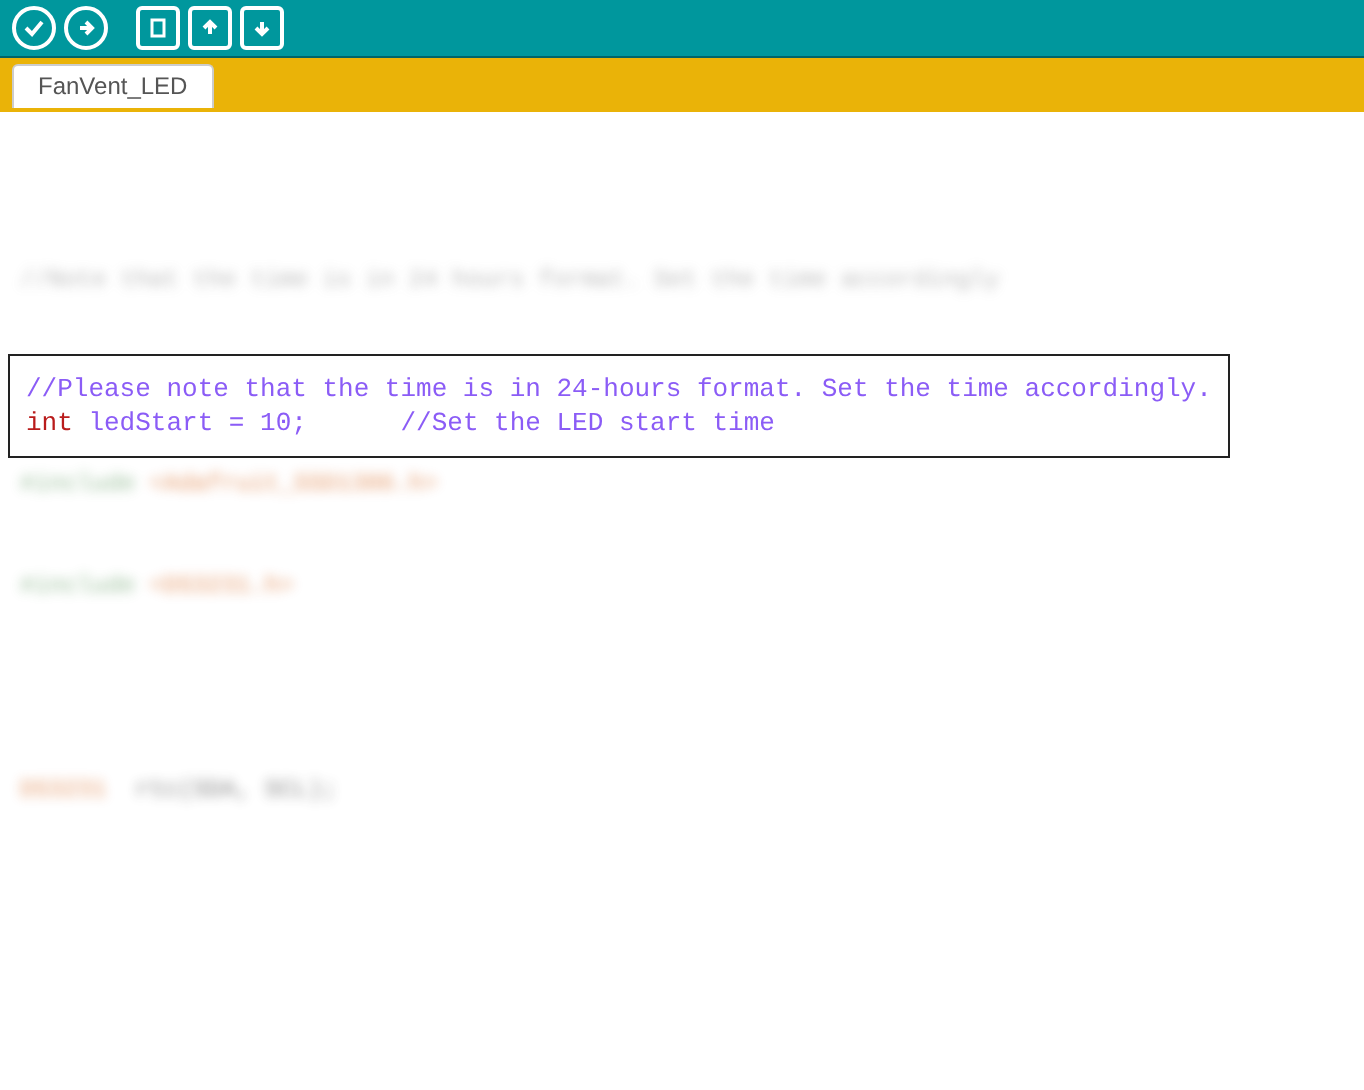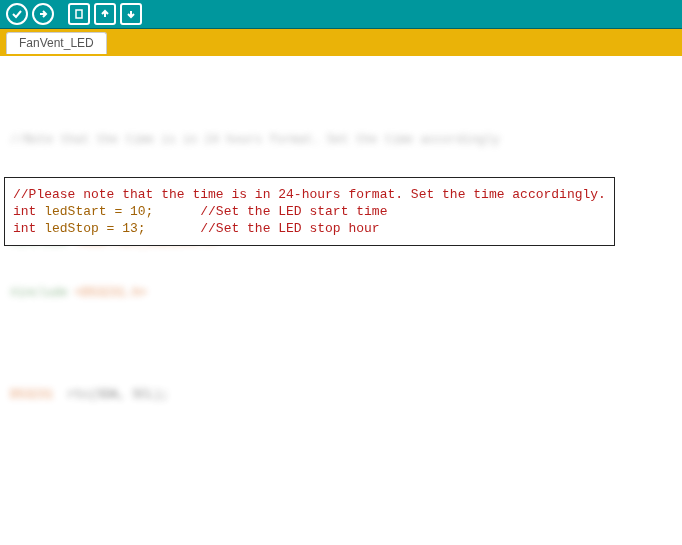--- a/index.html
+++ b/index.html
@@ -72,22 +72,22 @@
     left: 4px;
     top: 177px;
     border: 1px solid #222;
     padding: 8px 8px;
     background: #fff;
     font-size: 13px;
     line-height: 17px;
   }
   .highlight-box .code-line { white-space: pre; }
   .kw-int { color: #b91c1c; }
-  .cm    { color: #b91c1c; }
-  .pln   { color: #a16207; text-align: right; }
+  .cm    { color: #8b5cf6; }
+  .pln   { color: #8b5cf6; text-align: right; }
   .spacer { height: 103px; }
 </style>
 </head>
 <body>
 
 <div class="toolbar">
   <div class="tb-btn">
     <svg width="10" height="10" viewBox="0 0 10 10">
         <path d="M1 5 L4 8 L9 2" stroke="#fff" stroke-width="2" fill="none"></path>
       </svg>
@@ -130,14 +130,13 @@
   </div>
 
   <div class="spacer"></div>
 
   
 </div>
 
 <div class="highlight-box">
   <div class="code-line"><span class="cm">//Please note that the time is in 24-hours format. Set the time accordingly.</span></div>
   <div class="code-line"><span class="kw-int">int</span><span class="pln"> ledStart = 10;      </span><span class="cm">//Set the LED start time</span></div>
-  <div class="code-line"><span class="kw-int">int</span><span class="pln"> ledStop = 13;       </span><span class="cm">//Set the LED stop hour</span></div>
 </div>
 
 </body></html>

